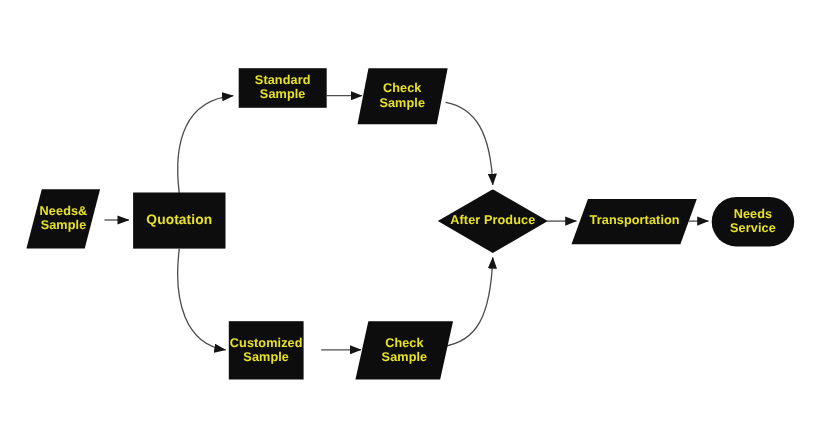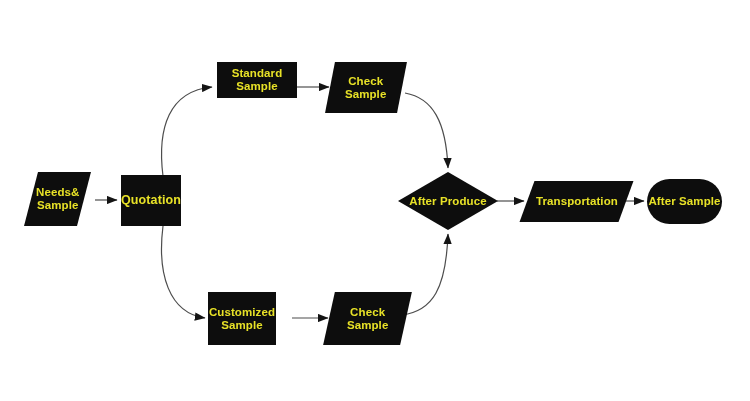--- a/index.html
+++ b/index.html
@@ -40,21 +40,21 @@
     color: #e8e227;
     font-weight: 700;
     font-size: 11.5px;
     line-height: 13px;
     text-align: center;
     white-space: pre-line;
     letter-spacing: 0.1px;
   }
   
   .n-needs          { left: 31px;  top: 172px; width: 53px;  height: 54px; transform: skewX(-14.5deg); }
-  .n-quotation      { left: 121px; top: 175px; width: 60px;  height: 51px; }
+  .n-quotation      { left: 121px; top: 175px; width: 84px;  height: 51px; }
   .n-quotation .label { font-size: 12.5px; }
   .n-standard       { left: 217px; top: 62px;  width: 80px;  height: 36px; }
   .n-check-top      { left: 330px; top: 62px;  width: 72px;  height: 51px; transform: skewX(-11deg); }
   .n-customized     { left: 208px; top: 292px; width: 68px;  height: 53px; }
   .n-check-bottom   { left: 329px; top: 292px; width: 77px;  height: 53px; transform: skewX(-12.5deg); }
   .n-mass-produce   { left: 398px; top: 172px; width: 100px; height: 58px;
                       clip-path: polygon(50% 0, 100% 50%, 50% 100%, 0 50%); }
   .n-transportation { left: 527px; top: 181px; width: 99px;  height: 41px; transform: skewX(-20deg); }
   .n-after-service  { left: 647px; top: 179px; width: 75px;  height: 45px; border-radius: 22.5px; }
   
@@ -116,16 +116,16 @@
 
   <div class="node n-mass-produce">
     <span class="label">After Produce</span>
   </div>
 
   <div class="node n-transportation">
     <span class="label">Transportation</span>
   </div>
 
   <div class="node n-after-service">
-    <span class="label">After Sample</span>
+    <span class="label">Needs Service</span>
   </div>
 
 </div>
 
 </body></html>

